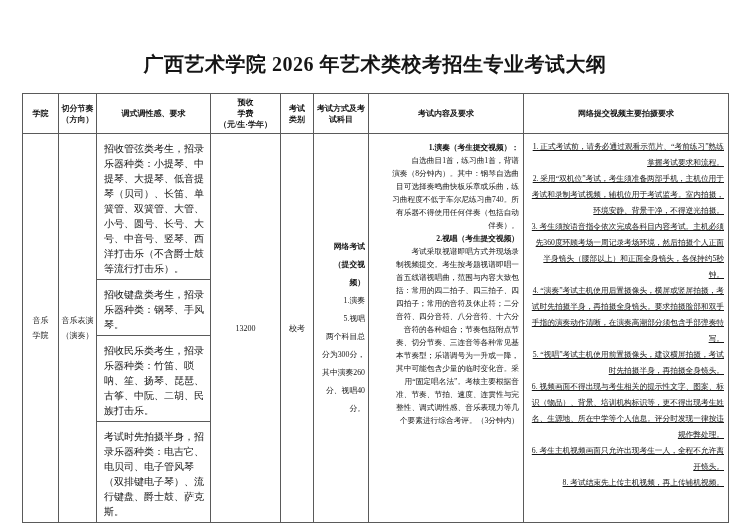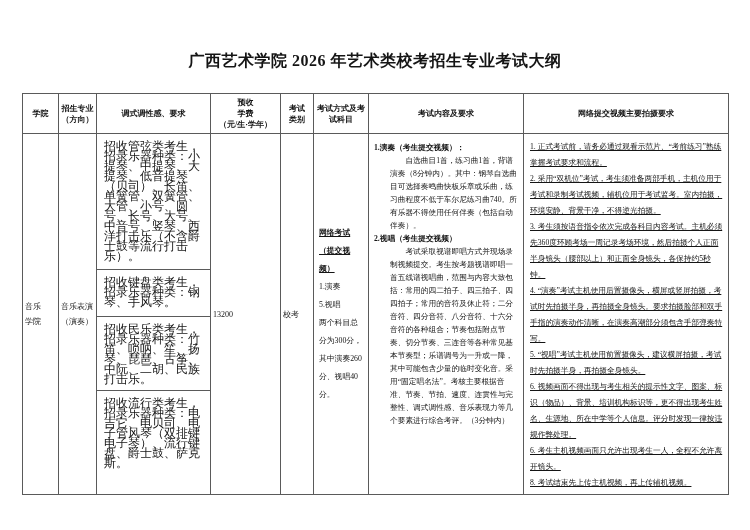--- a/index.html
+++ b/index.html
@@ -4,39 +4,39 @@
 <style>
   * { margin:0; padding:0; box-sizing:border-box; }
   html,body { width:750px; height:530px; background:#ffffff; }
   body {
     position:relative;
     font-family:"Liberation Serif","DejaVu Serif",serif;
     color:#151515;
   }
   .page-title {
     position:absolute; top:51px; left:0; width:750px;
-    text-align:center; font-size:16px; font-weight:bold; letter-spacing:.5px;
+    text-align:center; font-size:20px; font-weight:bold; letter-spacing:.5px;
     white-space:nowrap;
   }
   table.outline {
     position:absolute; left:22px; top:93px; width:706px;
     border-collapse:collapse; table-layout:fixed;
   }
-  th, td { border:1px solid #5a5a5a; font-size:8px; vertical-align:middle; overflow:hidden; }
+  th, td { border:1px solid #5a5a5a; font-size:8px; vertical-align:middle; overflow:hidden;text-align:right; }
   th {
     font-weight:bold; text-align:center; white-space:pre-line;
     line-height:11px; padding:3px 1px; height:37px;
   }
-  td.center { text-align:left; white-space:pre-line; line-height:15px; padding:2px; }
+  td.center { text-align:center; white-space:pre-line; line-height:15px; padding:2px; }
   td.notes {
     vertical-align:top; text-align:left;
-    padding:7px 4px 3px 7px; line-height:10px; font-size:12px;
+    padding:7px 4px 3px 7px; line-height:15px; font-size:10px;
   }
   td.mode { padding:3px 3px 3px 5px; line-height:18px; font-size:7.8px; }
-  td.mode .mode-title { font-weight:bold;text-decoration:underline; }
+  td.mode .mode-title { font-weight:bold; }
   td.content { vertical-align:top; padding:7px 4px 3px 5px; line-height:13px; font-size:7.7px; }
   td.content .sec-title { font-weight:bold; }
   td.content .sec-body { text-indent:2em;margin-left:16px; }
   td.content .sec2 { }
   td.video { vertical-align:top; padding:5px 4px 3px 6px; line-height:16px; font-size:7.7px;text-decoration:underline; }
   tr.r1 { height:125px; } tr.r2 { height:45px; } tr.r3 { height:70px; } tr.r4 { height:100px; }
 </style>
 </head>
 <body>
 
@@ -49,21 +49,21 @@
       <col style="width:114px">
       <col style="width:70px">
     <col style="width:33px">
       <col style="width:55px">
       <col style="width:155px">
       <col style="width:205px">
   </colgroup>
   <thead>
     <tr>
       <th>学院</th>
-      <th>招生专业
+      <th>切分节奏
 （方向）</th>
       <th>调式调性感、要求</th>
       <th>预收
 学费
 （元/生·学年）</th>
       <th>考试
 类别</th>
       <th>考试方式及考
 试科目</th>
       <th>考试内容及要求</th>
@@ -102,16 +102,16 @@
         <div class="vreq">8. 考试结束先上传主机视频，再上传辅机视频。</div>
       </td>
     </tr>
     <tr class="r2">
       <td class="notes">招收键盘类考生，招录乐器种类：钢琴、手风琴。</td>
     </tr>
     <tr class="r3">
       <td class="notes">招收民乐类考生，招录乐器种类：竹笛、唢呐、笙、扬琴、琵琶、古筝、中阮、二胡、民族打击乐。</td>
     </tr>
     <tr class="r4">
-      <td class="notes">招收流行类考生，招录乐器种类：电吉它、电贝司、电子管风琴（双排键电子琴）、流行键盘、爵士鼓、萨克斯。</td>
+      <td class="notes">考试时先拍摄半身，招录乐器种类：电吉它、电贝司、电子管风琴（双排键电子琴）、流行键盘、爵士鼓、萨克斯。</td>
     </tr>
   </tbody>
 </table>
 
 </body></html>

